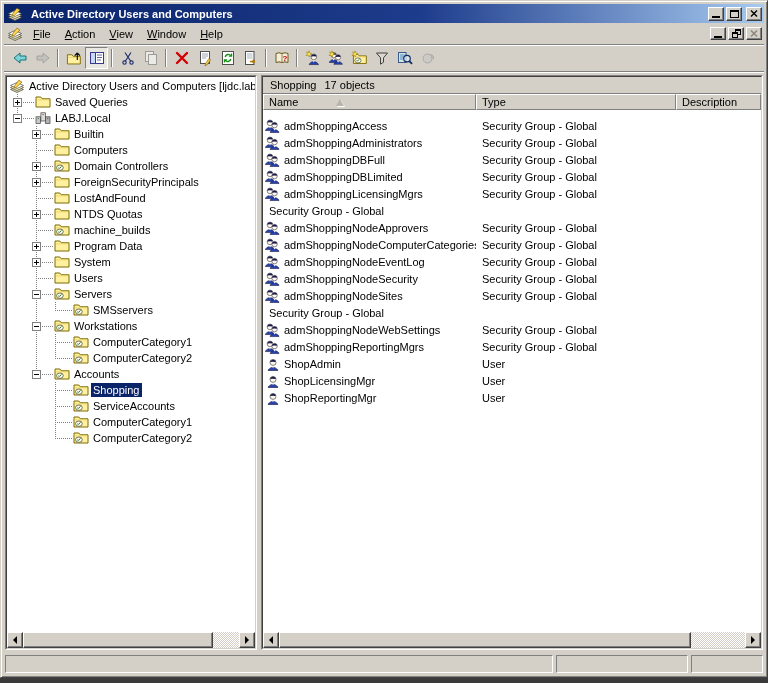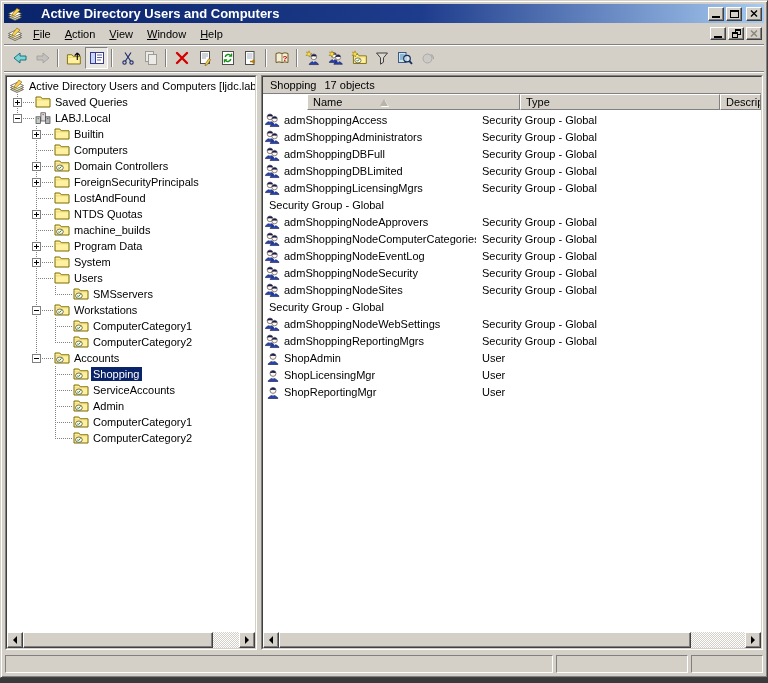--- a/index.html
+++ b/index.html
@@ -16,21 +16,21 @@
     padding:3px; display:flex; flex-direction:column;
   }
   .bottom-strip { height:5px; background:#3A3A3A; }
 
   
   .titlebar {
     height:19px; flex:none; display:flex; align-items:center;
     background: linear-gradient(90deg, #0A246A 0%, #1E3C8C 55%, #A6CAF0 100%);
     padding:0 2px 0 3px; color:#fff;
   }
-  .titlebar .ttl { font-weight:bold; font-size:13px; margin-left:18px; flex:1;
+  .titlebar .ttl { font-weight:bold; font-size:11px; margin-left:8px; flex:1;
     white-space:nowrap; overflow:hidden; }
   .winbtn {
     width:16px; height:14px; flex:none; background:#D4D0C8; margin-left:2px;
     border:1px solid; border-color:#fff #404040 #404040 #fff;
     box-shadow: inset -1px -1px 0 #808080;
     display:flex; align-items:center; justify-content:center; cursor:default;
   }
   .winbtn.gap { margin-left:4px; }
   .glyph-min { width:8px; height:2px; background:#000; margin-top:7px; }
   .glyph-max { width:9px; height:8px; border:1px solid #000; border-top:2px solid #000; }
@@ -96,30 +96,30 @@
   .expbox .ph { position:absolute; left:1px; top:3px; width:5px; height:1px; background:#000; }
   .expbox .pv { position:absolute; left:3px; top:1px; width:1px; height:5px; background:#000; }
   .tree-row .ic16 { margin-right:2px; }
   .tlabel { padding:1px 2px; color:#000; }
   .tlabel.sel { background:#0A246A; color:#fff; }
 
   
   .caption-bar { height:17px; flex:none; background:#D4D0C8; display:flex; align-items:center;
     padding-left:7px; border-bottom:1px solid #808080; box-shadow:0 1px 0 #fff; }
   .caption-bar .cnt { margin-left:8px; }
-  .hdr { height:16px; flex:none; display:flex; background:#D4D0C8;margin-left:44px; }
+  .hdr { height:16px; flex:none; display:flex; background:#D4D0C8; }
   .hcell { border:1px solid; border-color:#fff #808080 #808080 #fff; background:#D4D0C8;
     padding-left:5px; display:flex; align-items:center; overflow:hidden; white-space:nowrap; }
   .hcell.c-name { width:213px; flex:none; }
   .hcell.c-type { width:200px; flex:none; }
   .hcell.c-desc { flex:1; }
   .sort-arrow { width:0; height:0; margin-left:38px;
     border-left:4px solid transparent; border-right:4px solid transparent;
     border-bottom:7px solid #B8B4AC; filter:drop-shadow(1px 1px 0 #fff); }
-  .list-body { flex:1; overflow:hidden; background:#fff; padding-top:1px; }
+  .list-body { flex:1; overflow:hidden; background:#fff; padding-top:7px; }
   .list-row { display:flex; align-items:center; height:17px; white-space:nowrap; }
   .cell-name { width:213px; flex:none; display:flex; align-items:center; padding-left:2px; overflow:hidden; }
   .cell-name .ic16 { margin-right:3px; }
   .cell-type { width:200px; flex:none; padding-left:6px; overflow:hidden; }
   .cell-desc { flex:1; }
 
   
   .hscroll { height:16px; flex:none; display:flex;
     background:conic-gradient(#fff 25%, #D4D0C8 0 50%, #fff 0 75%, #D4D0C8 0) 0 0/2px 2px; }
   .sb-btn { width:16px; height:16px; flex:none; background:#D4D0C8;
@@ -581,20 +581,34 @@
                   <i class="vl "></i>
                   <i class="hl"></i>
                 </span>
                 <svg class="ic16">
                   <use href="#i-folder"></use>
                 </svg>
                 <span class="tlabel">Users</span>
               </div>
               <div class="tree-row">
                 <span class="slot"></span>
+                <span class="slot c">
+                  <i class="vl "></i>
+                  <i class="hl"></i>
+                  <span class="expbox">
+                    <span class="ph"></span>
+                  </span>
+                </span>
+                <svg class="ic16">
+                  <use href="#i-ou"></use>
+                </svg>
+                <span class="tlabel">Servers</span>
+              </div>
+              <div class="tree-row">
+                <span class="slot"></span>
                 <span class="slot">
                   <i class="vl"></i>
                 </span>
                 <span class="slot c">
                   <i class="vl half"></i>
                   <i class="hl"></i>
                 </span>
                 <svg class="ic16">
                   <use href="#i-ou"></use>
                 </svg>
@@ -672,32 +686,20 @@
                 <span class="slot"></span>
                 <span class="slot"></span>
                 <span class="slot c">
                   <i class="vl "></i>
                   <i class="hl"></i>
                 </span>
                 <svg class="ic16">
                   <use href="#i-ou"></use>
                 </svg>
                 <span class="tlabel">ServiceAccounts</span>
-              </div>
-              <div class="tree-row">
-                <span class="slot"></span>
-                <span class="slot"></span>
-                <span class="slot c">
-                  <i class="vl "></i>
-                  <i class="hl"></i>
-                </span>
-                <svg class="ic16">
-                  <use href="#i-ou"></use>
-                </svg>
-                <span class="tlabel">Admin</span>
               </div>
               <div class="tree-row">
                 <span class="slot"></span>
                 <span class="slot"></span>
                 <span class="slot c">
                   <i class="vl "></i>
                   <i class="hl"></i>
                 </span>
                 <svg class="ic16">
                   <use href="#i-ou"></use>

